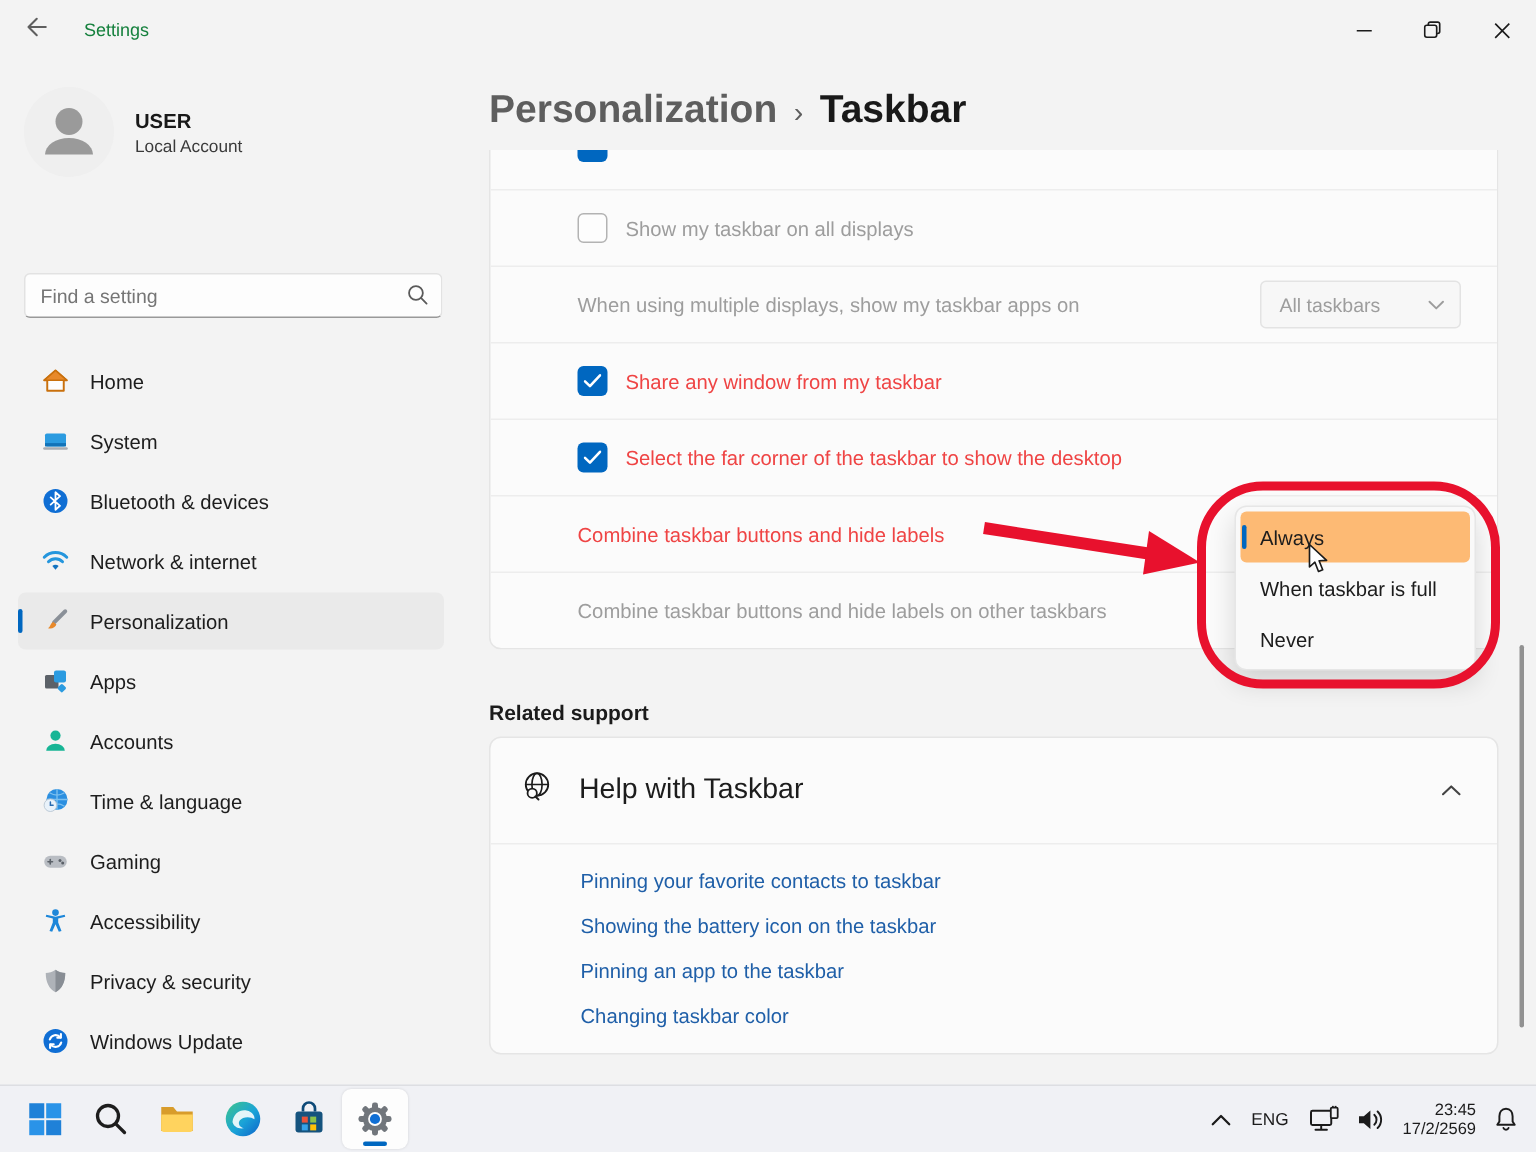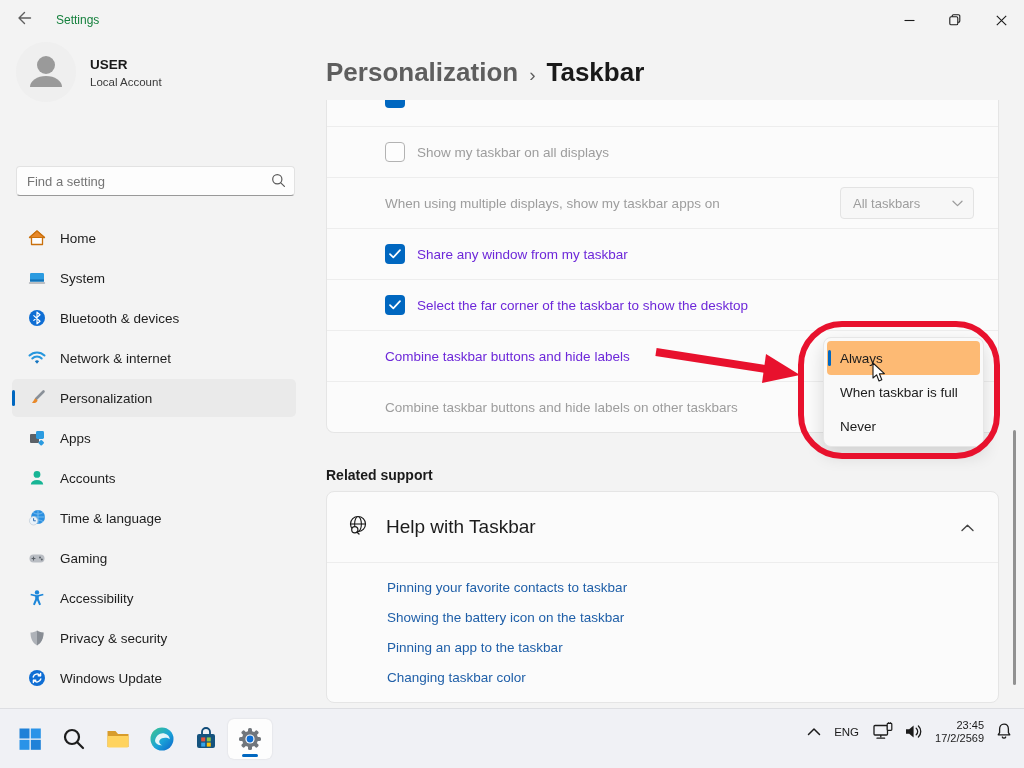--- a/index.html
+++ b/index.html
@@ -8,21 +8,21 @@
   .screen { position:relative; width:1024px; height:768px; background:#f3f3f3; overflow:hidden; }
 
   
   .titlebar { position:absolute; top:0; left:0; right:0; height:40px; display:flex; align-items:center; }
   .back-btn { width:32px; height:32px; margin-left:8px; display:flex; align-items:center; justify-content:center; border-radius:4px; cursor:pointer; }
   .win-title { margin-left:16px; font-size:12px; color:#15803d; }
   .win-controls { position:absolute; right:0; top:0; height:40px; display:flex; }
   .win-ctl { width:46px; height:40px; display:flex; align-items:center; justify-content:center; }
 
   
-  .sidebar { position:absolute; left:0; top:24px; width:310px; bottom:45px; }
+  .sidebar { position:absolute; left:0; top:40px; width:310px; bottom:45px; }
   .user-card { position:absolute; left:16px; top:18px; display:flex; align-items:center; cursor:pointer; }
   .avatar { width:60px; height:60px; border-radius:50%; background:#efefef; overflow:hidden; display:flex; align-items:center; justify-content:center; }
   .user-text { margin-left:14px; }
   .user-name { font-size:13.5px; font-weight:bold; color:#191919; }
   .user-sub { font-size:11.5px; color:#3a3a3a; margin-top:4px; }
   .searchbox { position:absolute; left:16px; top:142px; width:279px; height:30px; }
   .searchbox input { width:100%; height:100%; border:1px solid #e2e2e2; border-bottom-color:#999; border-radius:4px; background:#fdfdfd; padding:0 30px 0 10px; font-size:13px; font-family:"Liberation Sans", sans-serif; color:#8b5cf6; outline:none; }
   .searchbox input::placeholder { color:#757575; }
   .search-glyph { position:absolute; right:9px; top:7px; }
   .nav { position:absolute; left:12px; right:14px; top:195px; }
@@ -40,21 +40,21 @@
 
   .card { position:absolute; left:326px; width:673px; background:#fbfbfb; border:1px solid #e5e5e5; border-radius:8px; }
   .card1 { top:100px; border-top:none; border-top-left-radius:0; border-top-right-radius:0; }
   .row { position:relative; height:51px; display:flex; align-items:center; padding:0 24px 0 58px; }
   .row + .row { border-top:1px solid #ededed; }
   .row-clip { height:26px; overflow:hidden; padding-left:58px; }
   .cb-sliver { position:absolute; left:58px; top:-12px; width:20px; height:20px; border-radius:4px; background:#0067c0; }
   .cb { width:20px; height:20px; border-radius:4px; margin-right:12px; flex:0 0 auto; display:flex; align-items:center; justify-content:center; cursor:pointer; }
   .cb.checked { background:#0067c0; }
   .cb.unchecked { background:#fdfdfd; border:1px solid #b3b3b3; }
-  .rlabel { font-size:13.5px; color:#6d28d9; }
+  .rlabel { font-size:13.5px; color:#ef4444; }
   .rlabel.muted { color:#9d9d9d; }
   .spread { justify-content:space-between; }
   .select { height:32px; min-width:134px; display:flex; align-items:center; justify-content:space-between; padding:0 10px 0 12px; border:1px solid #e3e3e3; border-radius:4px; background:#f7f7f7; cursor:pointer; }
   .select .sel-val { font-size:13px; color:#9d9d9d; margin-right:14px; }
 
   .section-heading { position:absolute; left:326px; top:467px; font-size:14px; font-weight:600; color:#1b1b1b; }
   .card2 { top:491px; height:212px; }
   .help-row { height:70px; display:flex; align-items:center; padding:0 24px 0 20px; cursor:pointer; }
   .help-title { font-size:19px; color:#1c1c1c; margin-left:16px; }
   .help-row .chev { margin-left:auto; }
@@ -70,21 +70,21 @@
 
   
   .red-ring { position:absolute; left:798px; top:321px; width:202px; height:138px; border:6px solid #e8112d; border-radius:44px; z-index:30; pointer-events:none; }
   .arrow-svg { position:absolute; left:650px; top:343px; z-index:30; pointer-events:none; }
   .cursor-svg { position:absolute; left:872px; top:362px; z-index:40; pointer-events:none; }
 
   
   .scroll-thumb { position:absolute; right:8px; top:430px; width:3px; height:255px; background:#919191; border-radius:2px; z-index:5; }
 
   
-  .taskbar { position:absolute; left:0; right:0; bottom:0; height:60px; background:#f0f1f5; border-top:1px solid #dddee2; display:flex; align-items:center; z-index:50; }
+  .taskbar { position:absolute; left:0; right:0; bottom:0; height:45px; background:#f0f1f5; border-top:1px solid #dddee2; display:flex; align-items:center; z-index:50; }
   .tb-left { display:flex; align-items:center; padding-left:8px; }
   .tb-btn { position:relative; width:44px; height:40px; display:flex; align-items:center; justify-content:center; border-radius:6px; cursor:pointer; }
   .tb-btn.active { background:#fdfdfd; box-shadow:0 0 2px rgba(0,0,0,0.12); }
   .tb-btn.active::after { content:""; position:absolute; bottom:2px; left:14px; width:16px; height:3px; border-radius:2px; background:#0067c0; }
   .tray { position:absolute; right:6px; top:0; height:45px; display:flex; align-items:center; }
   .tray-item { display:flex; align-items:center; justify-content:center; height:36px; padding:0 5px; border-radius:4px; cursor:pointer; }
   .tray-lang { font-size:11.5px; color:#1b1b1b; padding:0 8px; }
   .tray-clock { flex-direction:column; align-items:flex-end; font-size:11px; color:#1b1b1b; line-height:13px; padding:0 6px; }
 </style>
 </head>

